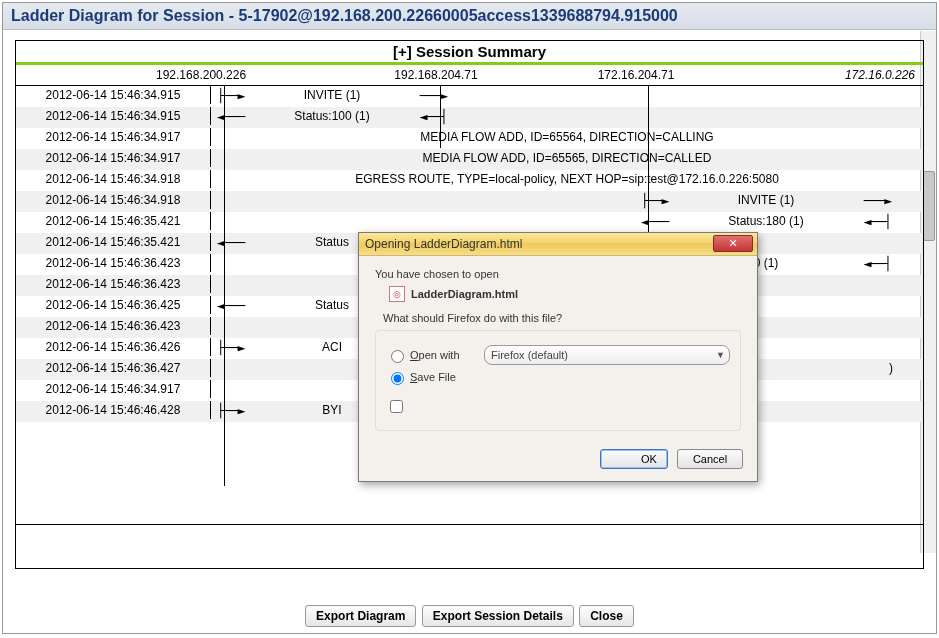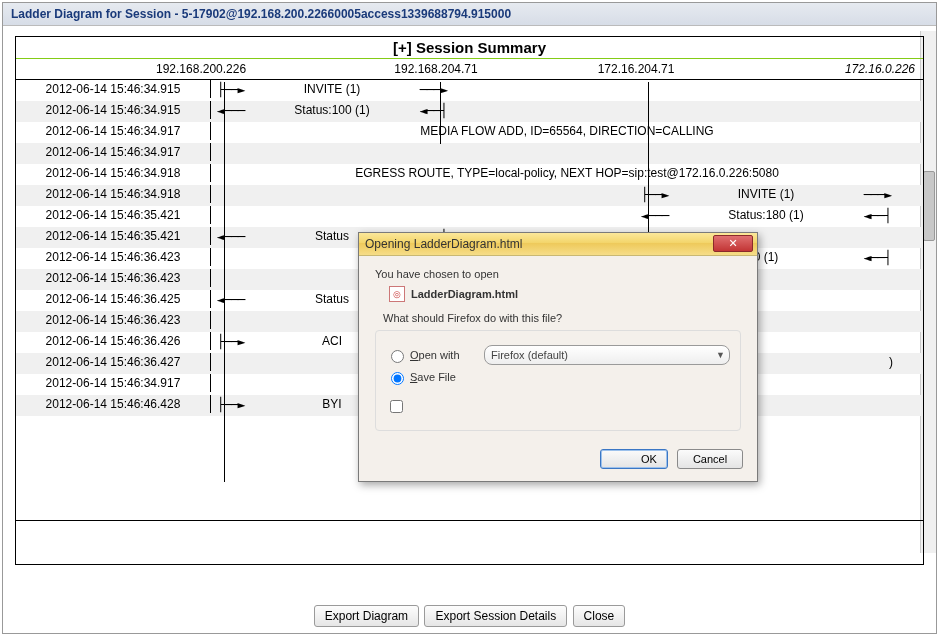--- a/index.html
+++ b/index.html
@@ -18,39 +18,39 @@
     border: 1px solid #999;
     margin: 2px;
     position: relative;
     height: 632px;
   }
   .titlebar {
     background: linear-gradient(#e6eaf0, #d7dde7);
     padding: 4px 8px;
     font-weight: bold;
     color: #1a3a7a;
-    font-size: 12px;
+    font-size: 16px;
     border-bottom: 1px solid #bbb;
   }
   .content-area {
     position: relative;
     padding: 10px 12px 0 12px;
     height: 555px;
   }
   .table-wrap {
     border: 1px solid #000;
     position: relative;
     height: 485px;
   }
   .summary-header {
     text-align: center;
     font-weight: bold;
     font-size: 15px;
     padding: 2px 0;
-    border-bottom: 1px solid #84cc16;
+    border-bottom: 3px solid #84cc16;
   }
   .ip-header {
     display: flex;
     border-bottom: 1px solid #000;
     font-size: 12px;
   }
   .ip-col-ts { width: 200px; }
   .ip-col { flex: 1; text-align: center; padding: 3px 0; }
   .rows {  }
   .row {
@@ -112,20 +112,21 @@
     background: #c8c8c8;
     border: 1px solid #999;
     border-radius: 2px;
   }
   .bottom-bar {
     position: absolute;
     bottom: 6px;
     left: 0;
     right: 0;
     text-align: center;
+    font-weight: bold;
   }
   .btn {
     display: inline-block;
     background: linear-gradient(#fdfdfd, #e6e6e6);
     border: 1px solid #9a9a9a;
     border-radius: 3px;
     padding: 3px 10px;
     font-size: 12px;
     margin: 0 1px;
     cursor: pointer;
@@ -261,20 +262,21 @@
             <div class="msg-cell" style="text-align: left;">
               <div style="position: relative; width: 230px; margin-left: 6px; text-align: center;"><span class="arrow" style="position:absolute;left:0;">◄───</span><span>Status:100 (1)</span><span class="arrow" style="position:absolute;right:0;">◄──┤</span></div>
             </div>
           </div>
           <div class="row">
             <div class="ts-cell">2012-06-14 15:46:34.917</div>
             <div class="msg-cell">MEDIA FLOW ADD, ID=65564, DIRECTION=CALLING</div>
           </div>
           <div class="row alt">
             <div class="ts-cell">2012-06-14 15:46:34.917</div>
+            <div class="msg-cell">MEDIA FLOW ADD, ID=65565, DIRECTION=CALLED</div>
           </div>
           <div class="row">
             <div class="ts-cell">2012-06-14 15:46:34.918</div>
             <div class="msg-cell">EGRESS ROUTE, TYPE=local-policy, NEXT HOP=sip:test@172.16.0.226:5080</div>
           </div>
           <div class="row alt">
             <div class="ts-cell">2012-06-14 15:46:34.918</div>
             <div class="msg-cell" style="text-align: left;">
               <div style="position: relative; width: 250px; margin-left: 430px; text-align: center;"><span class="arrow" style="position:absolute;left:0;">├──►</span><span>INVITE (1)</span><span class="arrow" style="position:absolute;right:0;">───►</span></div>
             </div>

